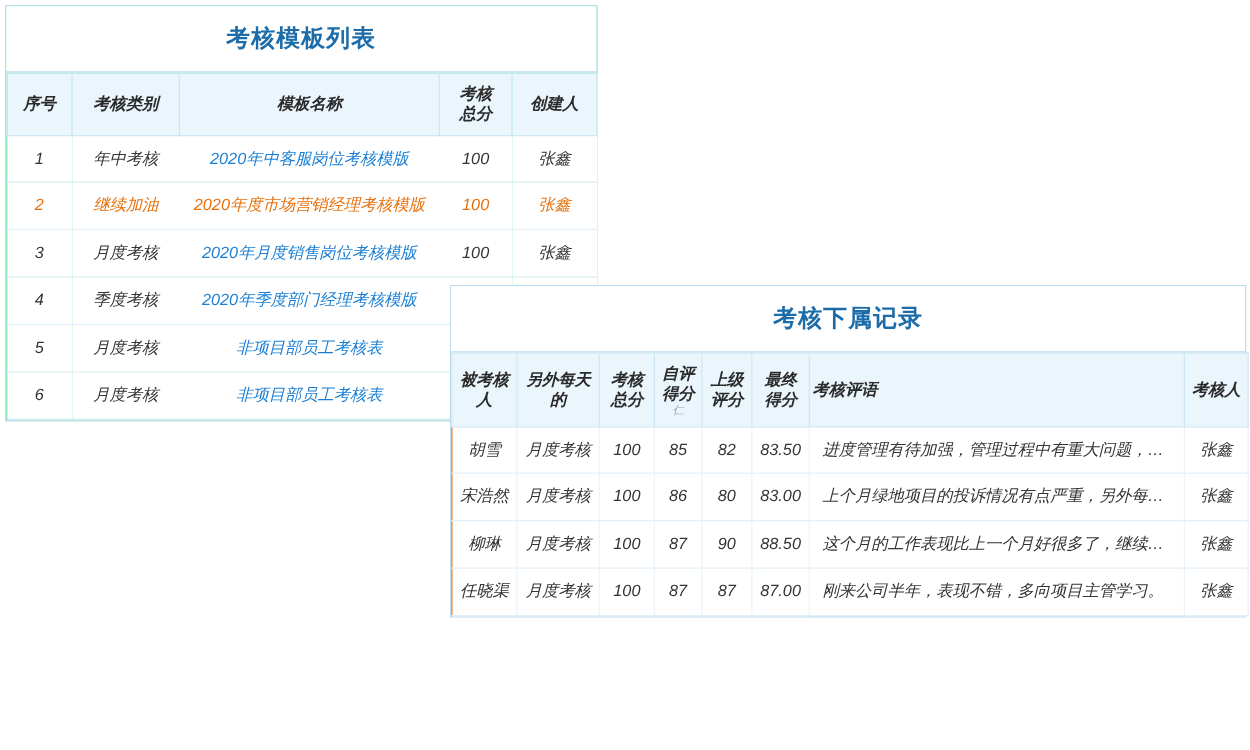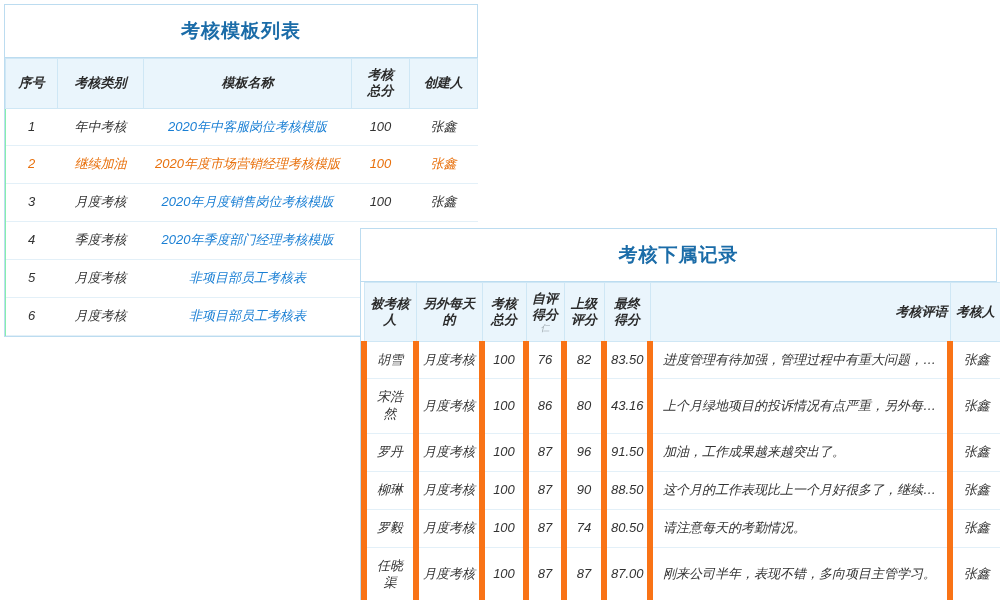--- a/index.html
+++ b/index.html
@@ -105,32 +105,32 @@
   .rec-table col.c-comment { width: 300px; }
   .rec-table col.c-assessor { width: 51px; }
 
   .rec-table th {
     font-size: 12px;
     padding: 10px 1px;
   }
   .rec-table td {
     font-size: 12.5px;
     padding: 9px 3px;
-    border-left: 6px solid #f97316;
+    border-left: 1px solid #f97316;
     border-right: 1px solid #eaf4fa;
   }
   .rec-table td.comment {
     text-align: left;
     padding-left: 10px;
     white-space: nowrap;
     overflow: hidden;
     text-overflow: ellipsis;
   }
   .rec-table th.comment-h {
-    text-align: right;
+    text-align: left;
   }
   .hdr-sub {
     display: block;
     font-size: 9px;
     font-weight: normal;
     color: #9aa3a9;
     line-height: 1;
   }
 </style>
 </head>
@@ -246,67 +246,47 @@
           </th>
           <th class="comment-h">考核评语</th>
           <th>考核人</th>
         </tr>
       </thead>
       <tbody>
         <tr>
           <td>胡雪</td>
           <td>月度考核</td>
           <td>100</td>
-          <td>76</td>
+          <td>85</td>
           <td>82</td>
           <td>83.50</td>
           <td class="comment">进度管理有待加强，管理过程中有重大问题，随时...</td>
           <td>张鑫</td>
         </tr>
         <tr>
           <td>宋浩然</td>
           <td>月度考核</td>
           <td>100</td>
           <td>86</td>
           <td>80</td>
-          <td>43.16</td>
+          <td>83.00</td>
           <td class="comment">上个月绿地项目的投诉情况有点严重，另外每天的...</td>
-          <td>张鑫</td>
-        </tr>
-        <tr>
-          <td>罗丹</td>
-          <td>月度考核</td>
-          <td>100</td>
-          <td>87</td>
-          <td>96</td>
-          <td>91.50</td>
-          <td class="comment">加油，工作成果越来越突出了。</td>
           <td>张鑫</td>
         </tr>
         <tr>
           <td>柳琳</td>
           <td>月度考核</td>
           <td>100</td>
           <td>87</td>
           <td>90</td>
           <td>88.50</td>
           <td class="comment">这个月的工作表现比上一个月好很多了，继续加油！</td>
           <td>张鑫</td>
         </tr>
         <tr>
-          <td>罗毅</td>
-          <td>月度考核</td>
-          <td>100</td>
-          <td>87</td>
-          <td>74</td>
-          <td>80.50</td>
-          <td class="comment">请注意每天的考勤情况。</td>
-          <td>张鑫</td>
-        </tr>
-        <tr>
           <td>任晓渠</td>
           <td>月度考核</td>
           <td>100</td>
           <td>87</td>
           <td>87</td>
           <td>87.00</td>
           <td class="comment">刚来公司半年，表现不错，多向项目主管学习。</td>
           <td>张鑫</td>
         </tr>
 

